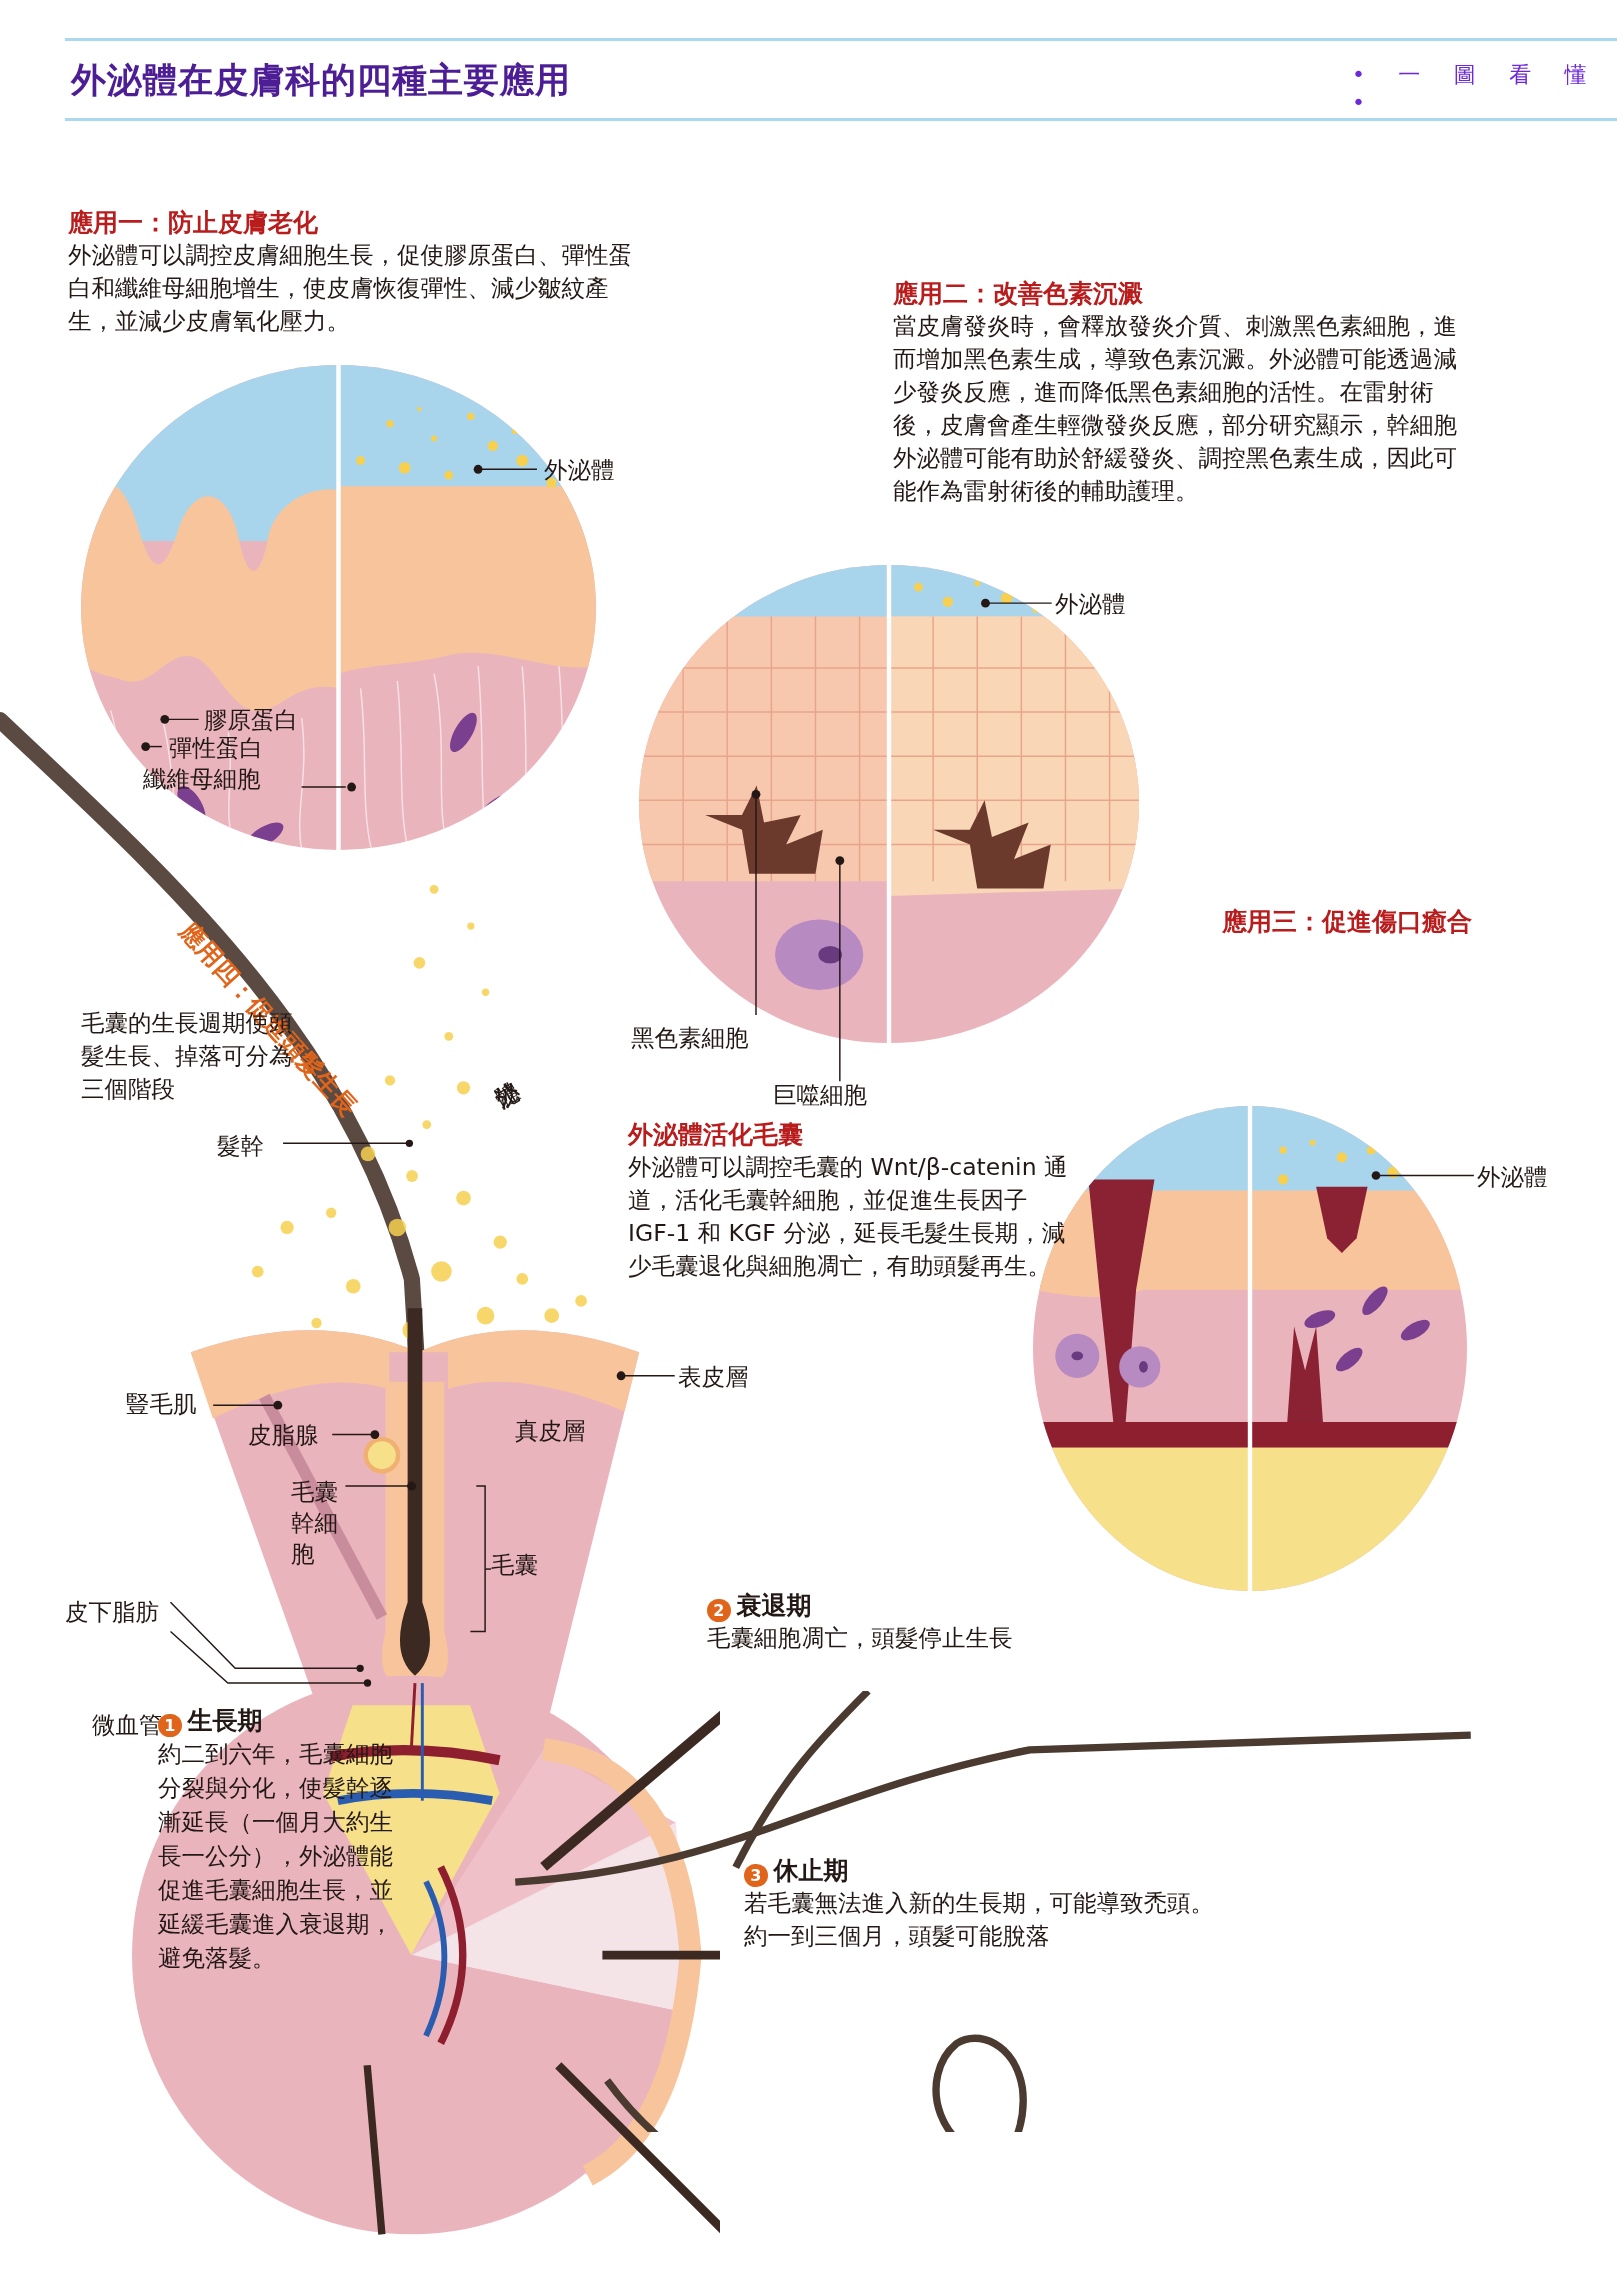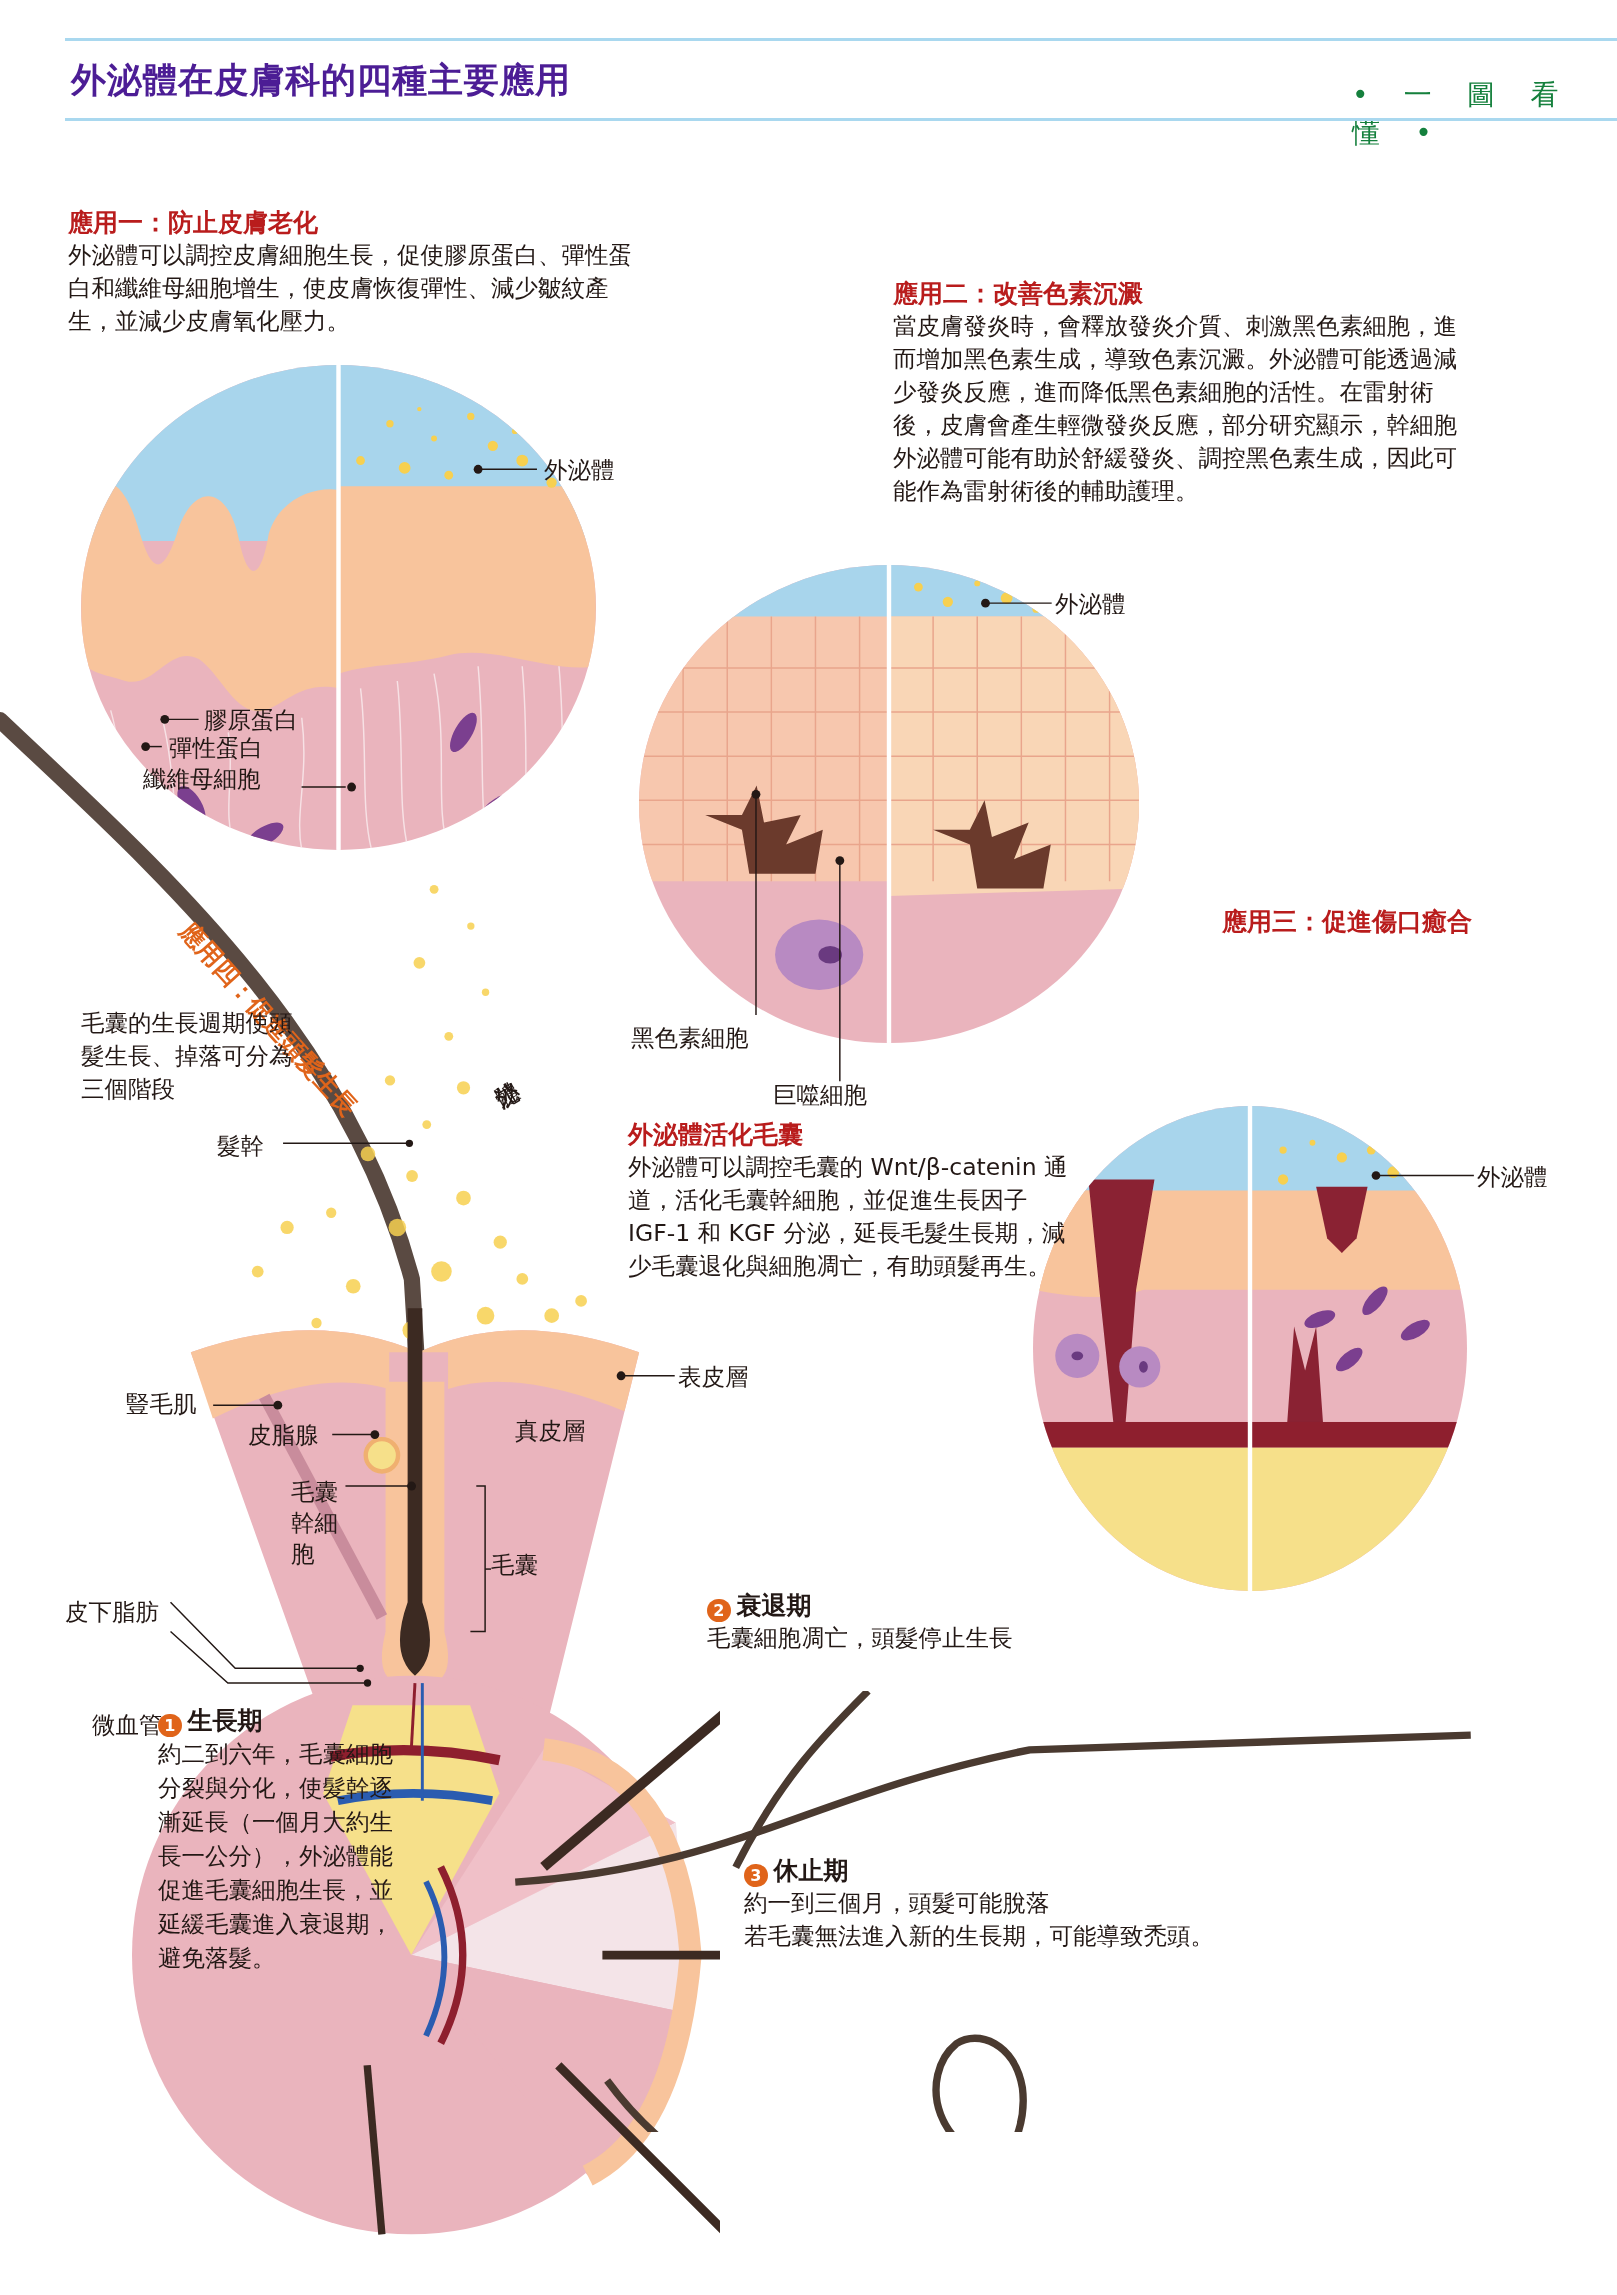--- a/index.html
+++ b/index.html
@@ -1,21 +1,21 @@
 <!DOCTYPE html>
 <html style="font-size:11.8px"><head>
 <meta charset="utf-8">
 <style>
   html,body{margin:0;padding:0;background:#ffffff;}
   body{width:1618px;height:2295px;position:relative;overflow:hidden;
        font-family:"DejaVu Sans","Liberation Sans",sans-serif;color:#231815;}
   .abs{position:absolute;}
   .rule{position:absolute;left:65px;width:1552px;height:2.9px;background:#a9d8ef;}
   .title{position:absolute;left:71px;top:57px;font-size:35px;color:#4c1d95;letter-spacing:0.7px;font-weight:bold;}
-  .tag{position:absolute;left:1352px;top:76px;font-size:28px;color:#15803d;letter-spacing:13.2px;}
+  .tag{position:absolute;left:1352px;top:60px;font-size:22px;color:#6d28d9;letter-spacing:13.2px;}
   .head{color:#b91c1c;font-weight:bold;font-size:25px;line-height:32px;}
   .body{font-size:23.5px;line-height:33px;color:#231815;}
   .label{position:absolute;font-size:23.5px;color:#231815;white-space:nowrap;}
   .circle{position:absolute;border-radius:50%;overflow:hidden;}
   .num{display:inline-block;width:23.5px;height:23.5px;border-radius:50%;background:#e0641a;color:#fff;
        font-size:16px;line-height:23.5px;text-align:center;font-weight:bold;vertical-align:middle;margin-right:5.9px;}
   .stage-title{font-weight:bold;font-size:25px;}
   svg{position:absolute;}
 </style>
 </head>
@@ -324,16 +324,16 @@
   <div class="body" style="font-size:23.5px;line-height:34px;text-align:left;width:250px;">約二到六年，毛囊細胞分裂與分化，使髮幹逐漸延長（一個月大約生長一公分），外泌體能促進毛囊細胞生長，並延緩毛囊進入衰退期，避免落髮。</div>
 </div>
 
 <div class="abs" style="left:707px;top:1589px;width:441px;">
   <div><span class="num">2</span><span class="stage-title">衰退期</span></div>
   <div class="body">毛囊細胞凋亡，頭髮停止生長</div>
 </div>
 
 <div class="abs" style="left:744px;top:1854px;width:662px;">
   <div><span class="num">3</span><span class="stage-title">休止期</span></div>
+  <div class="body">若毛囊無法進入新的生長期，可能導致禿頭。</div>
   <div class="body">約一到三個月，頭髮可能脫落</div>
-  <div class="body">若毛囊無法進入新的生長期，可能導致禿頭。</div>
 </div>
 
 
 </body></html>

